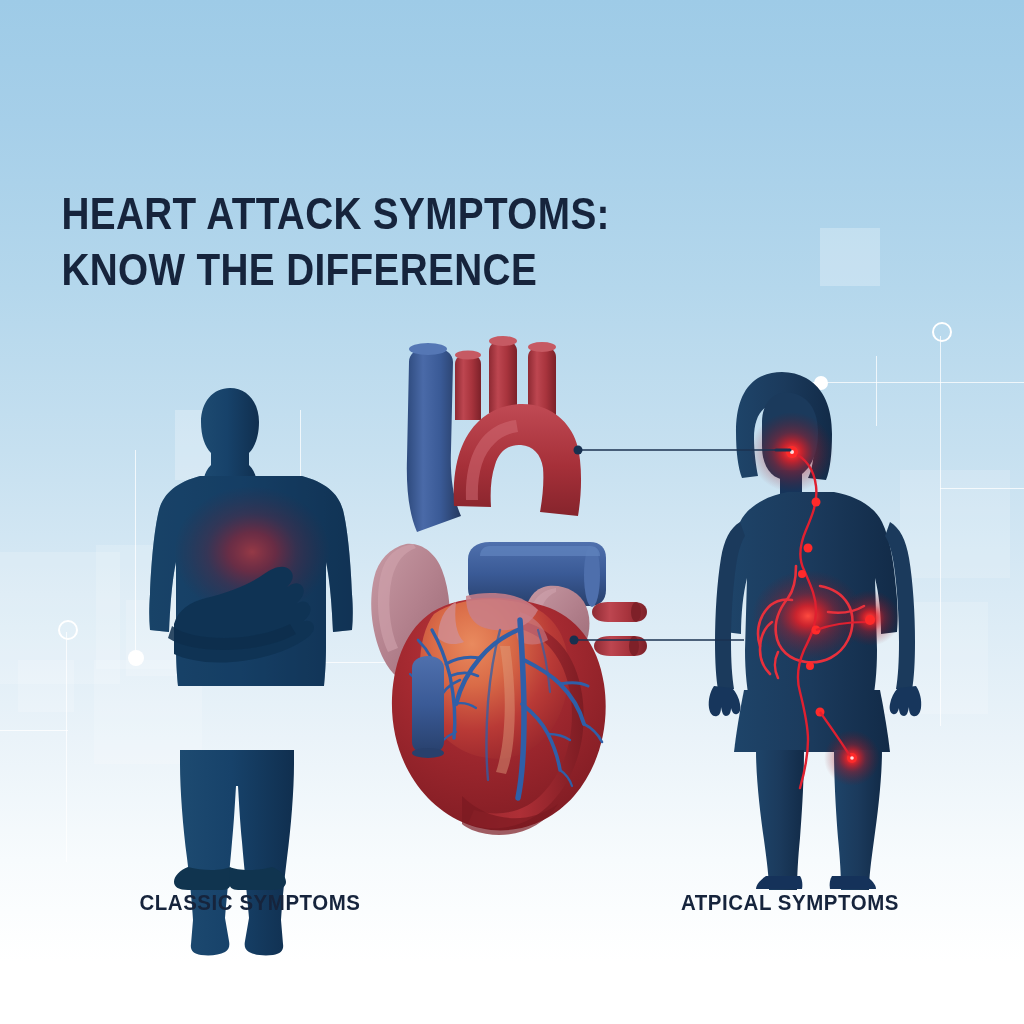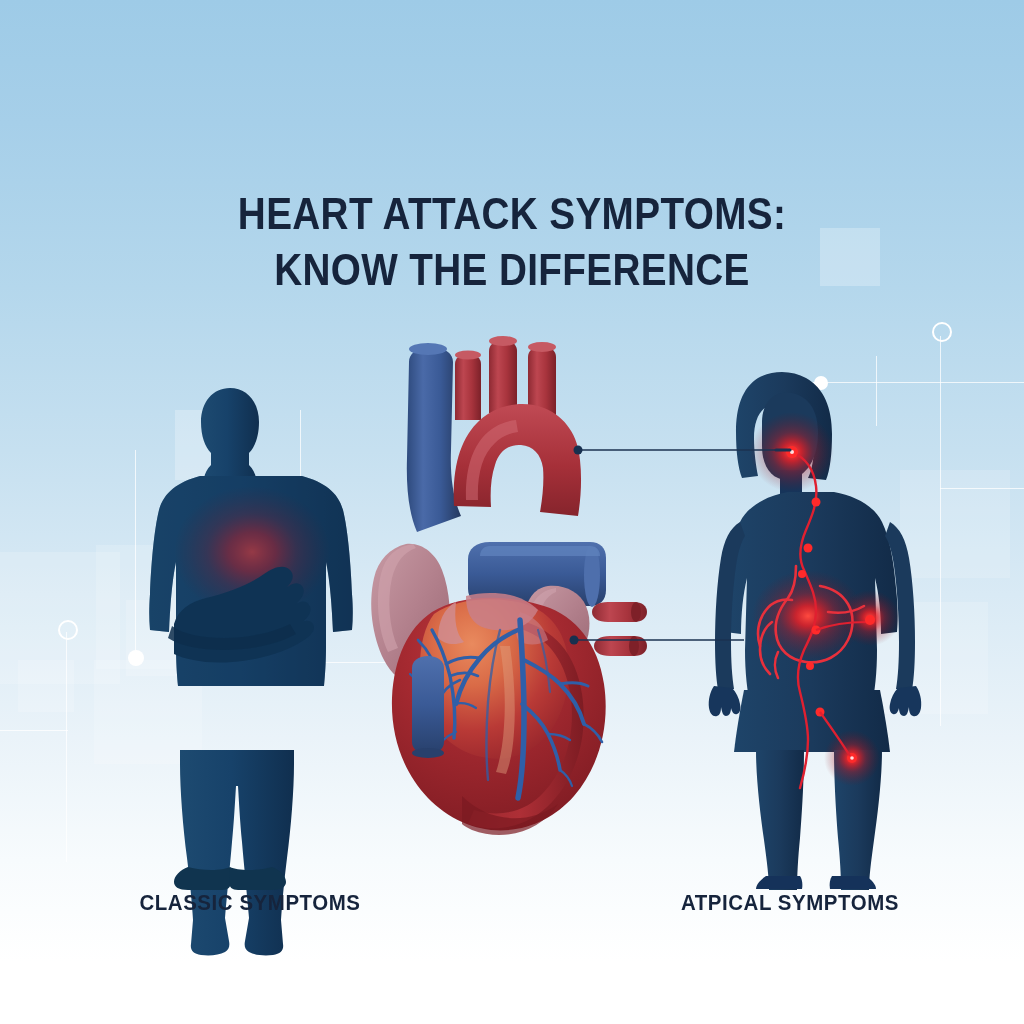--- a/index.html
+++ b/index.html
@@ -58,21 +58,21 @@
     border: 2px solid #ffffff;
     background: transparent;
   }
 
   
   .title-block {
     position: absolute;
     left: 0;
     top: 186px;
     width: 1024px;
-    text-align: center;
+    text-align: left;
     color: #16243c;
   }
   .title-line {
     display: block;
     font-size: 44px;
     font-weight: bold;
     letter-spacing: 0.4px;
     line-height: 56px;
     transform: scaleX(0.88);
     transform-origin: center;

